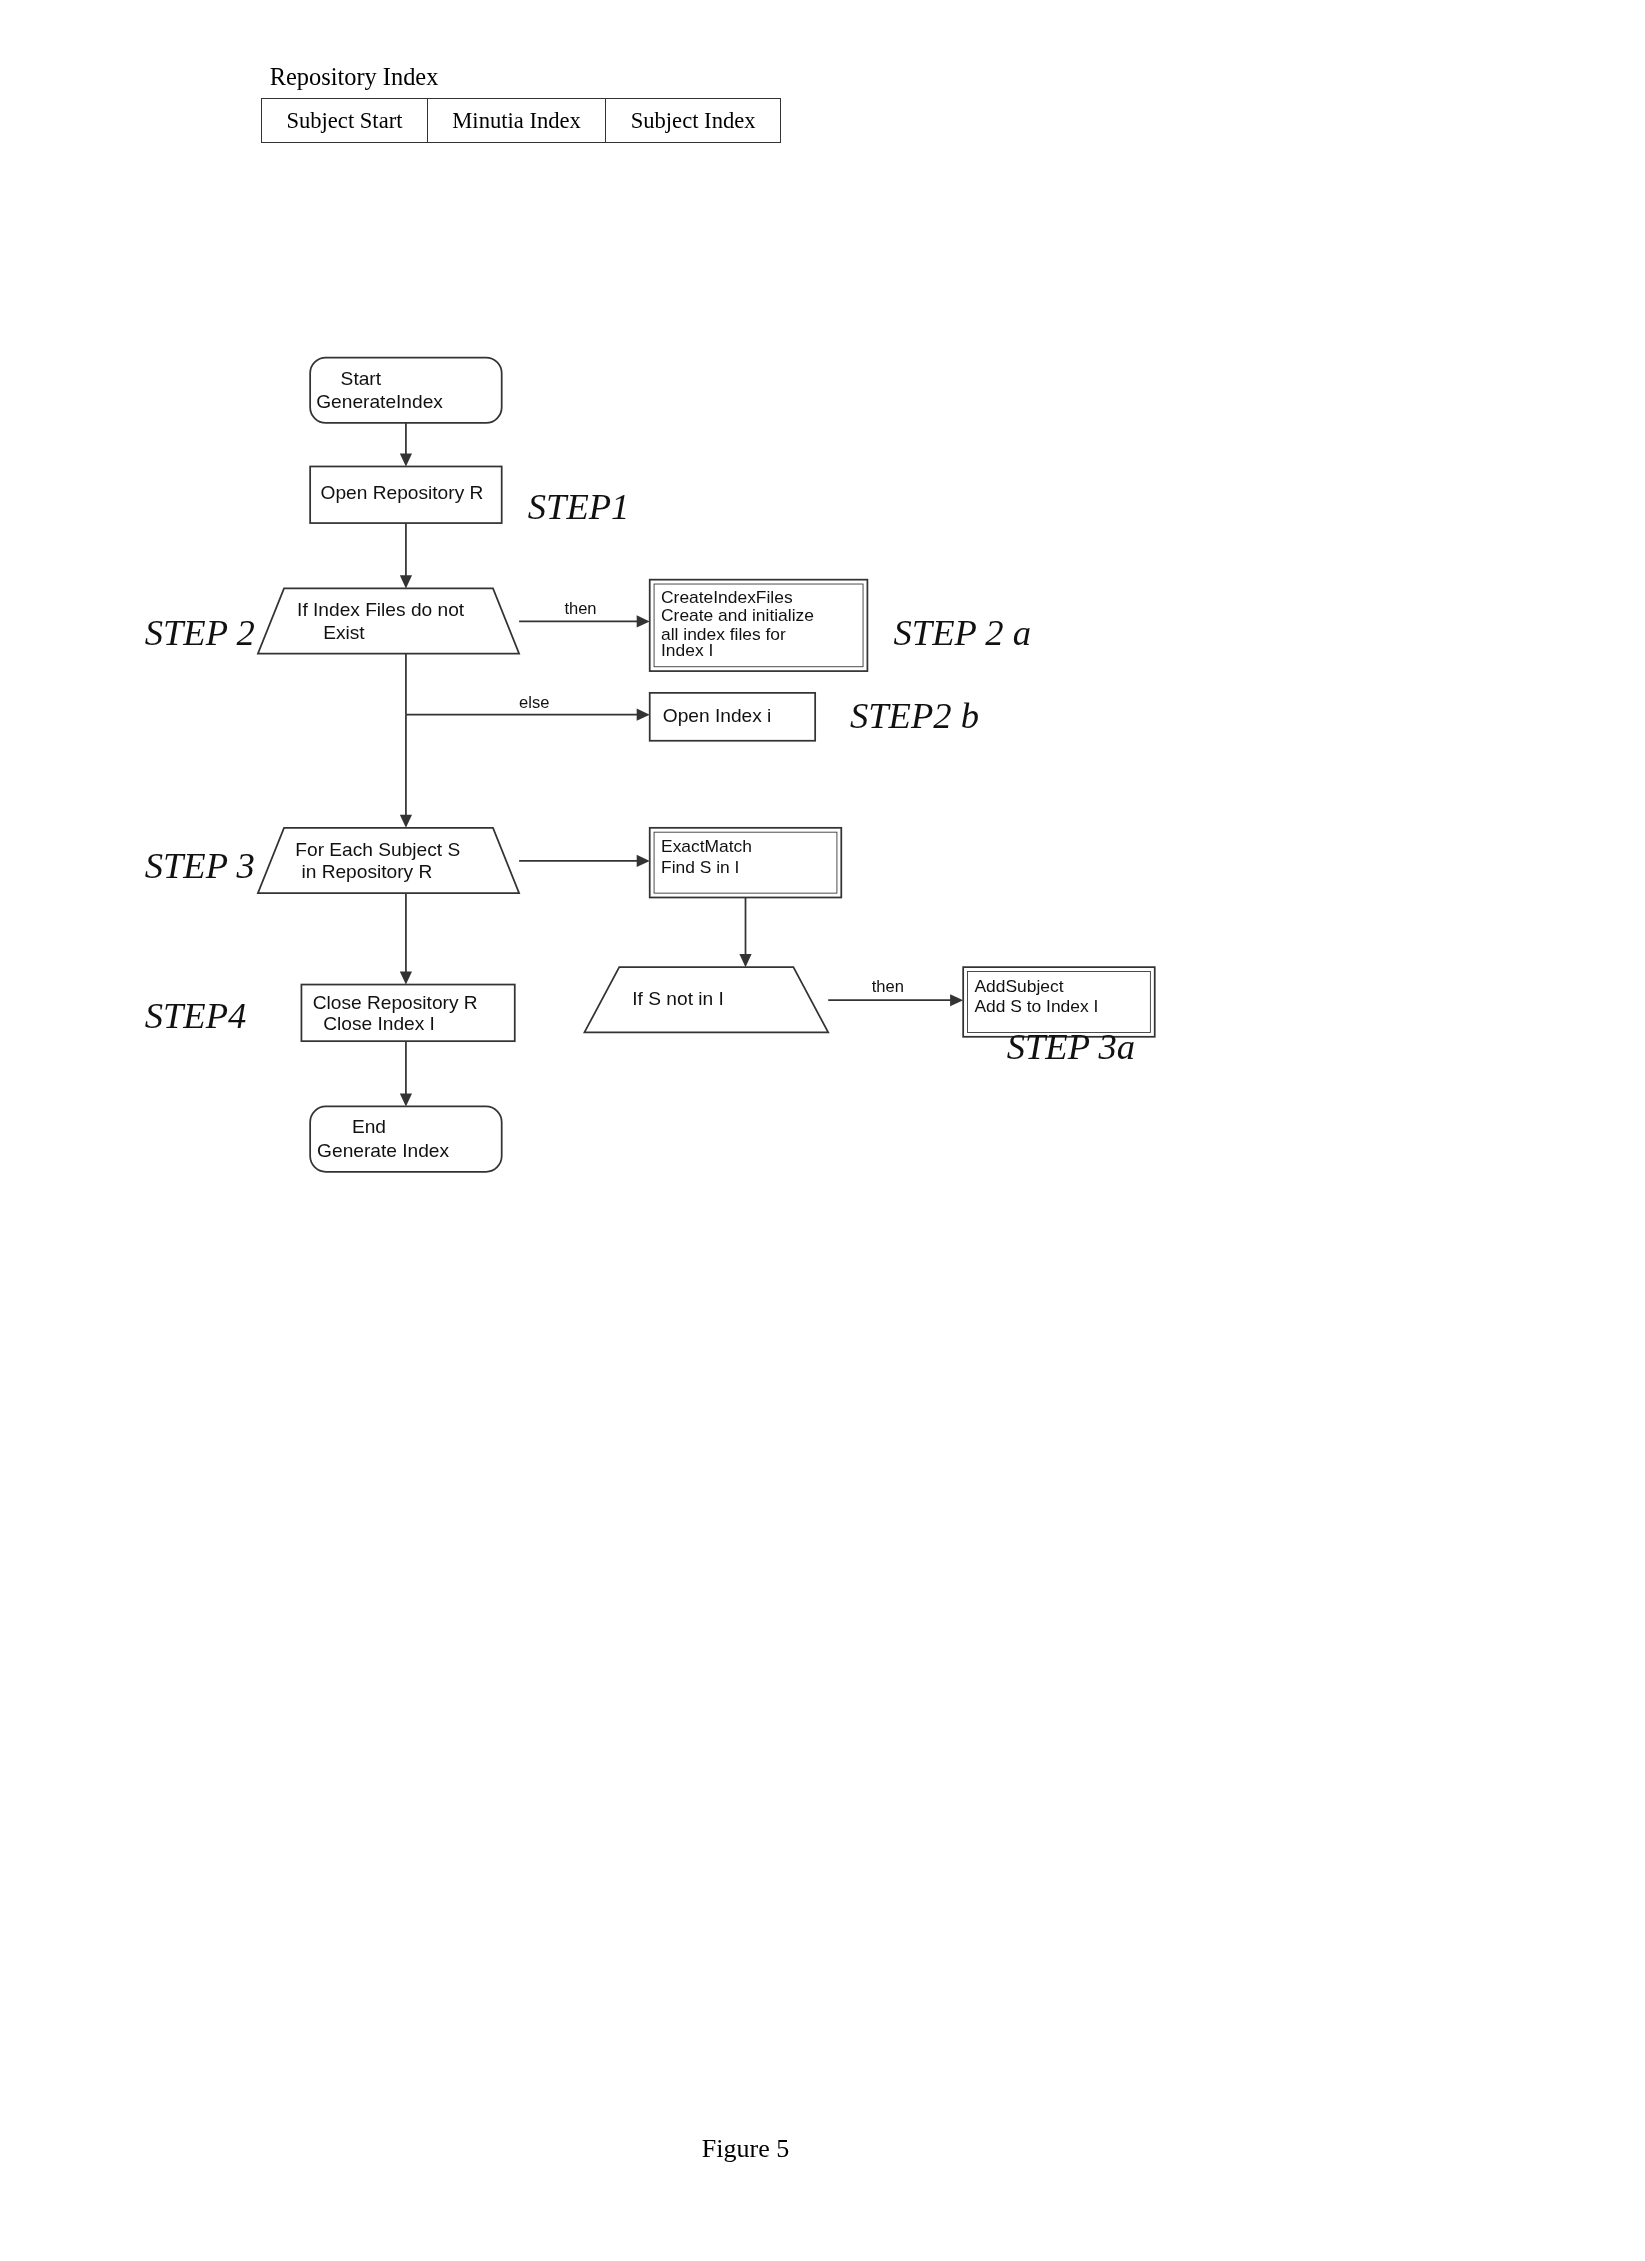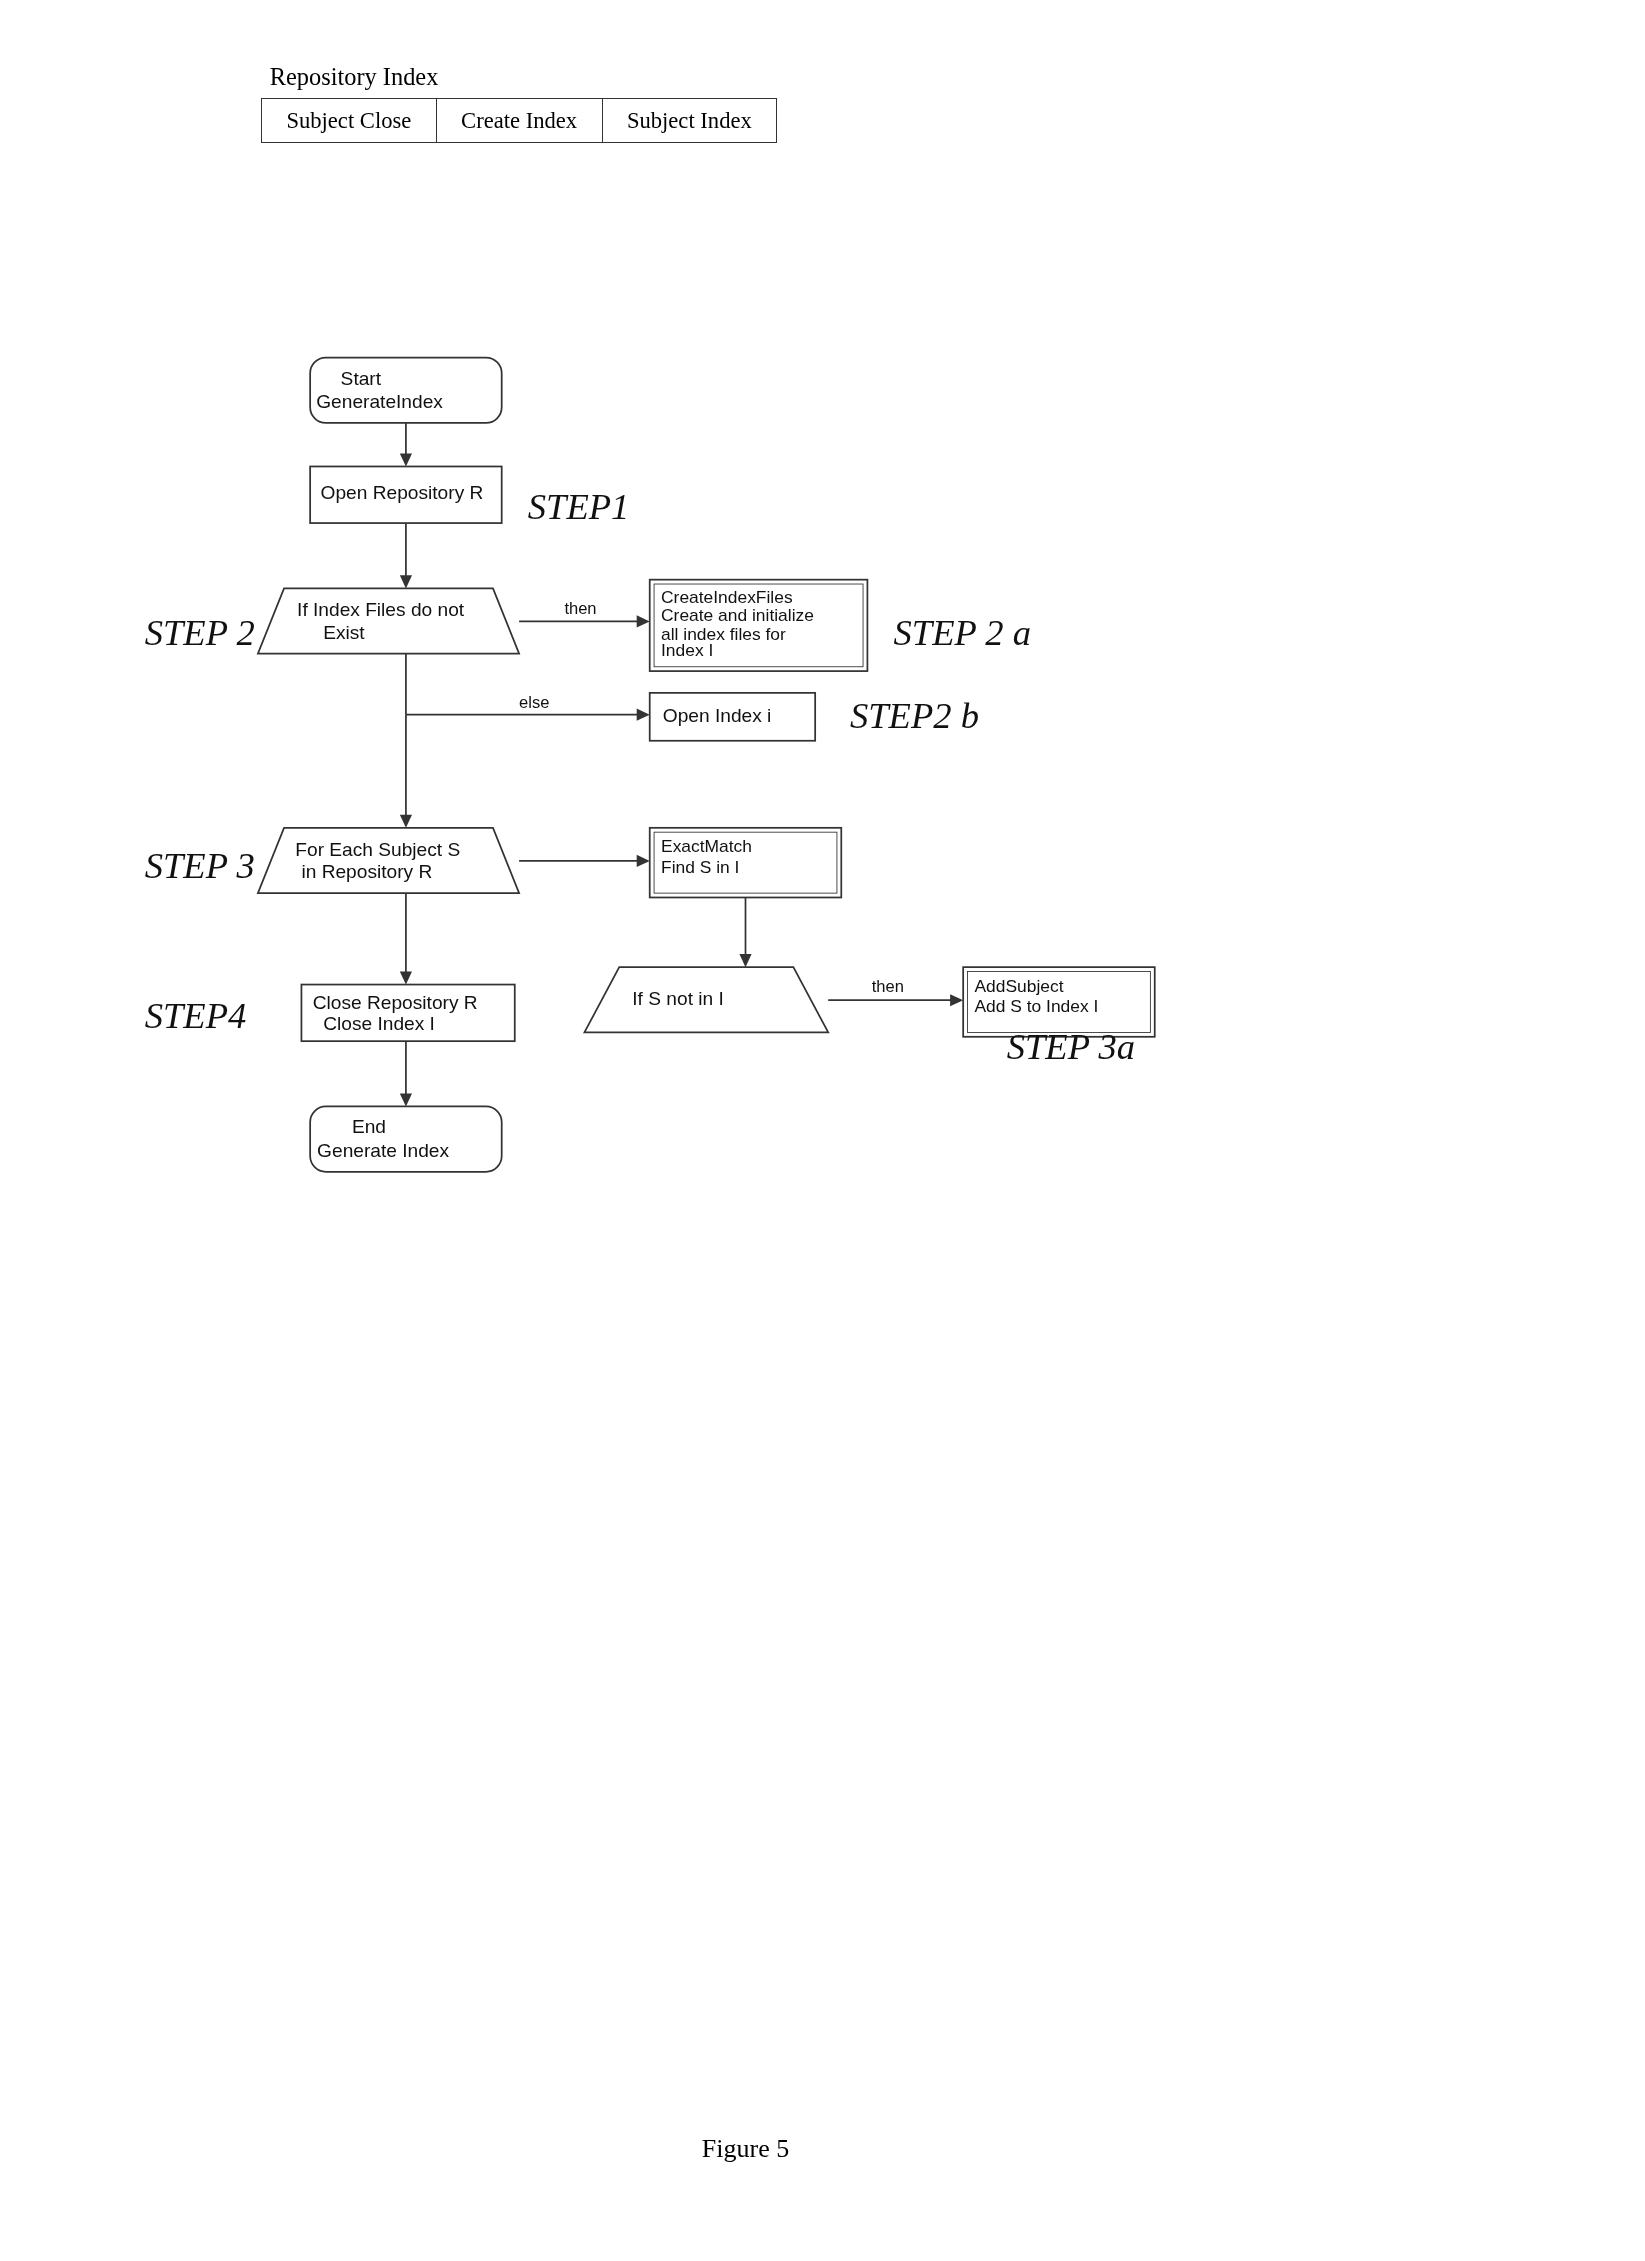--- a/index.html
+++ b/index.html
@@ -60,22 +60,22 @@
     }
   </style>
 </head>
 <body>
 
 <div class="fig1-container">
   <div class="repo-label">Repository Index</div>
   <table class="index-table">
     <tbody>
         <tr>
-      <td>Subject Close</td>
-      <td>Create Index</td>
+      <td>Subject Start</td>
+      <td>Minutia Index</td>
       <td>Subject Index</td>
     </tr>
   </tbody>
     </table>
 </div>
 
 <div class="fig2-container">
 
   <svg class="flowchart-svg" width="1219" height="1786" viewBox="0 0 1400 2050">
 

